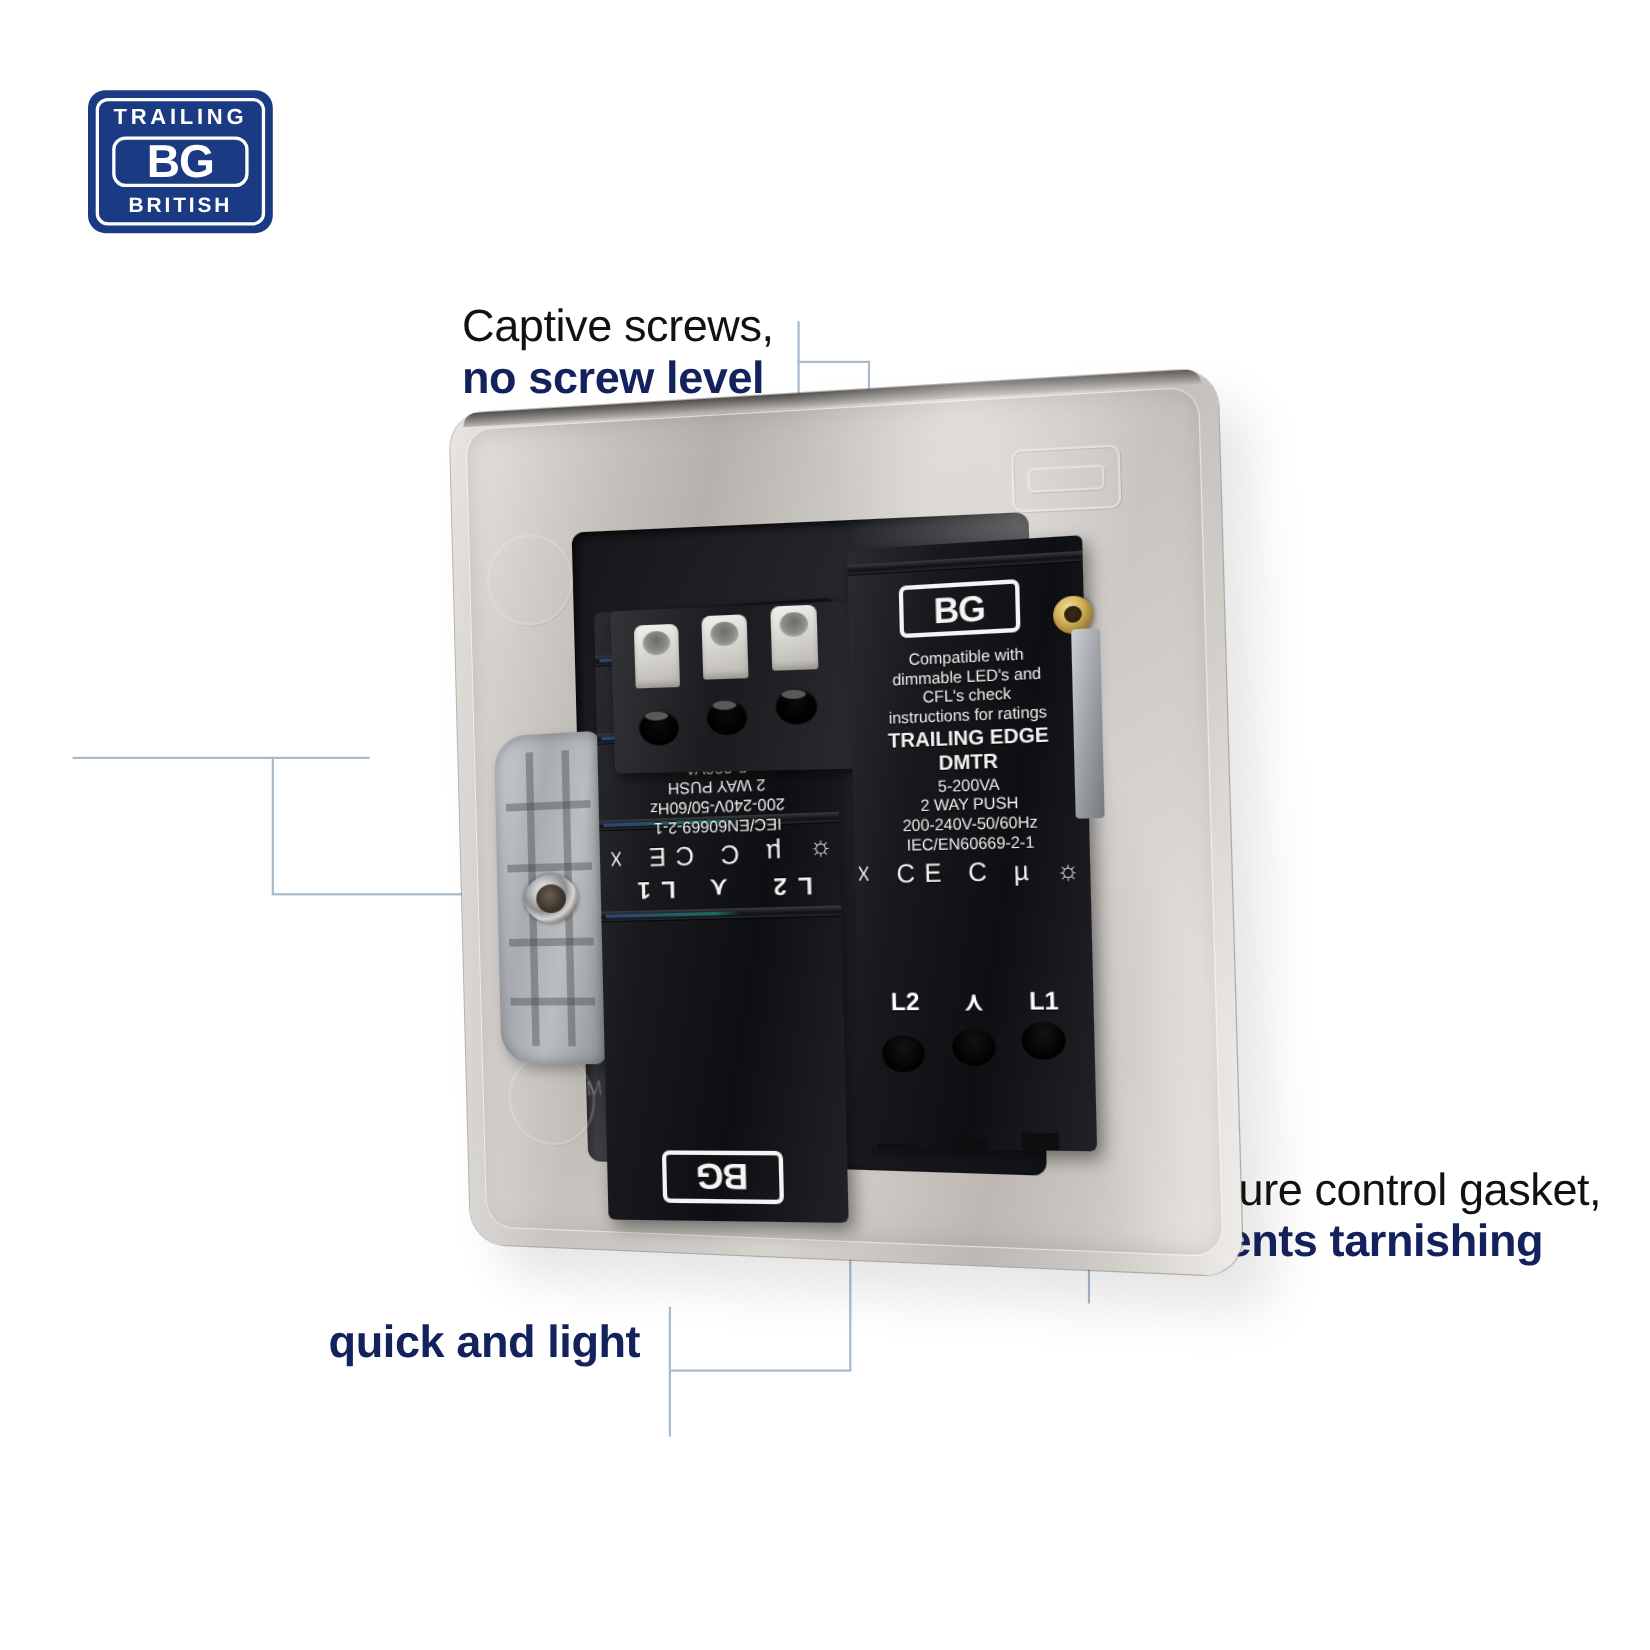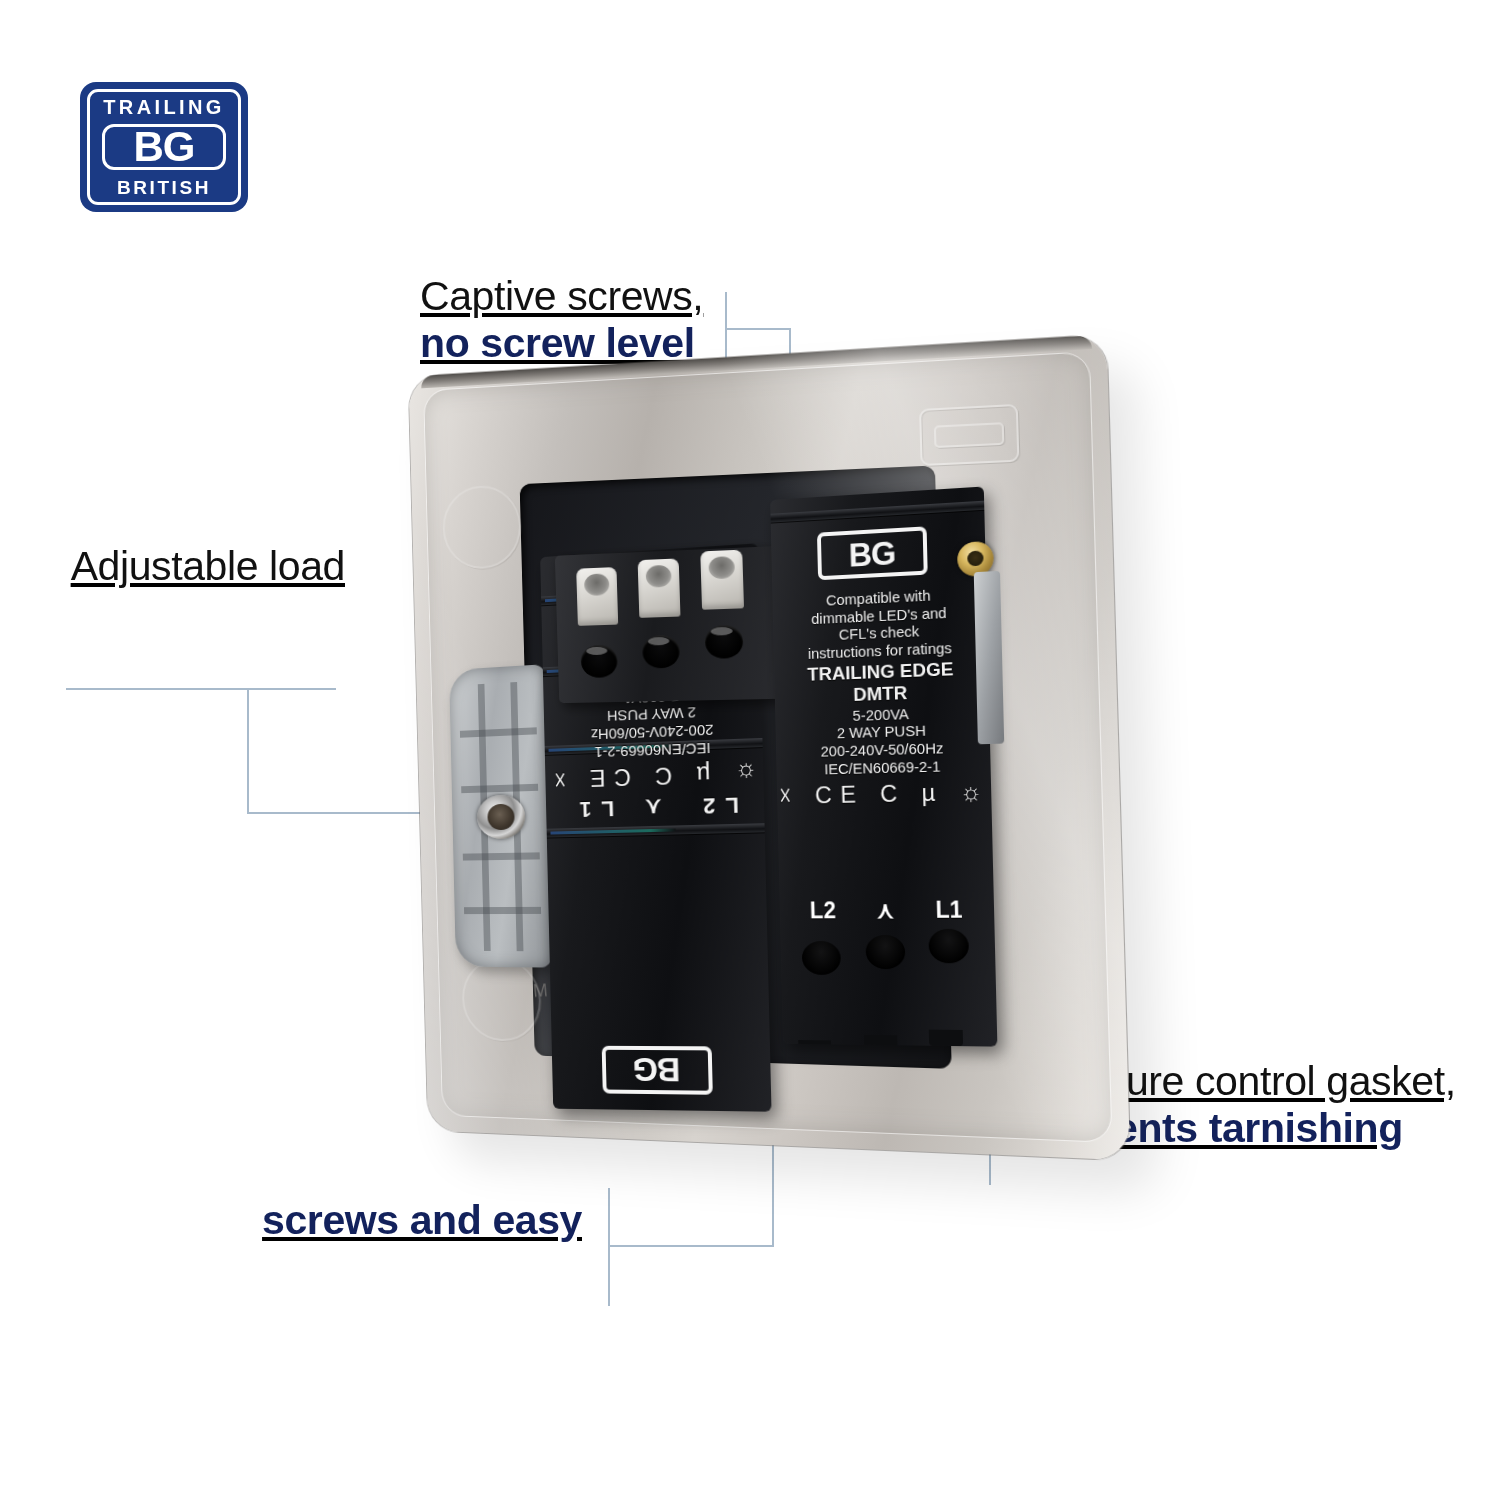--- a/index.html
+++ b/index.html
@@ -67,21 +67,20 @@
     font-size: 42px;
     letter-spacing: -1px;
     line-height: 1;
     font-family: "Liberation Sans", sans-serif;
   }
 
   
   .callout {
     position: absolute;
     line-height: 1.14;
-    text-decoration: underline;
   }
   .callout .l1 {
     color: #111111;
     font-size: 41px;
     font-weight: 400;
     letter-spacing: -0.4px;
     white-space: nowrap;
   }
   .callout .l2,
   .callout .l3 {
@@ -461,30 +460,29 @@
   <div class="ln lnv" style="left:608px; top:1188px; height:118px;"></div>
   <div class="ln lnh" style="left:608px; top:1245px; width:166px;"></div>
   <div class="ln lnv" style="left:772px; top:1180px; height:66px;"></div>
 
   <div class="callout" id="callout-screws">
     <div class="l1">Captive screws,</div>
     <div class="l2">no screw level</div>
   </div>
 
   <div class="callout" id="callout-load">
-    <div class="l1">Adjustable load</div>
   </div>
 
   <div class="callout" id="callout-gasket">
     <div class="l1">Moisture control gasket,</div>
     <div class="l2">prevents tarnishing</div>
   </div>
 
   <div class="callout" id="callout-retrofit">
-    <div class="l2">screws and easy</div>
+    <div class="l2">quick and light</div>
   </div>
 
   <div id="product">
 
     <div class="plate">
       <div class="plate-chamfer-top"></div>
       <div class="plate-inner-bevel"></div>
       <div class="plate-aperture"></div>
       <div class="plate-badge">
         <div class="plate-badge-inner"></div>

